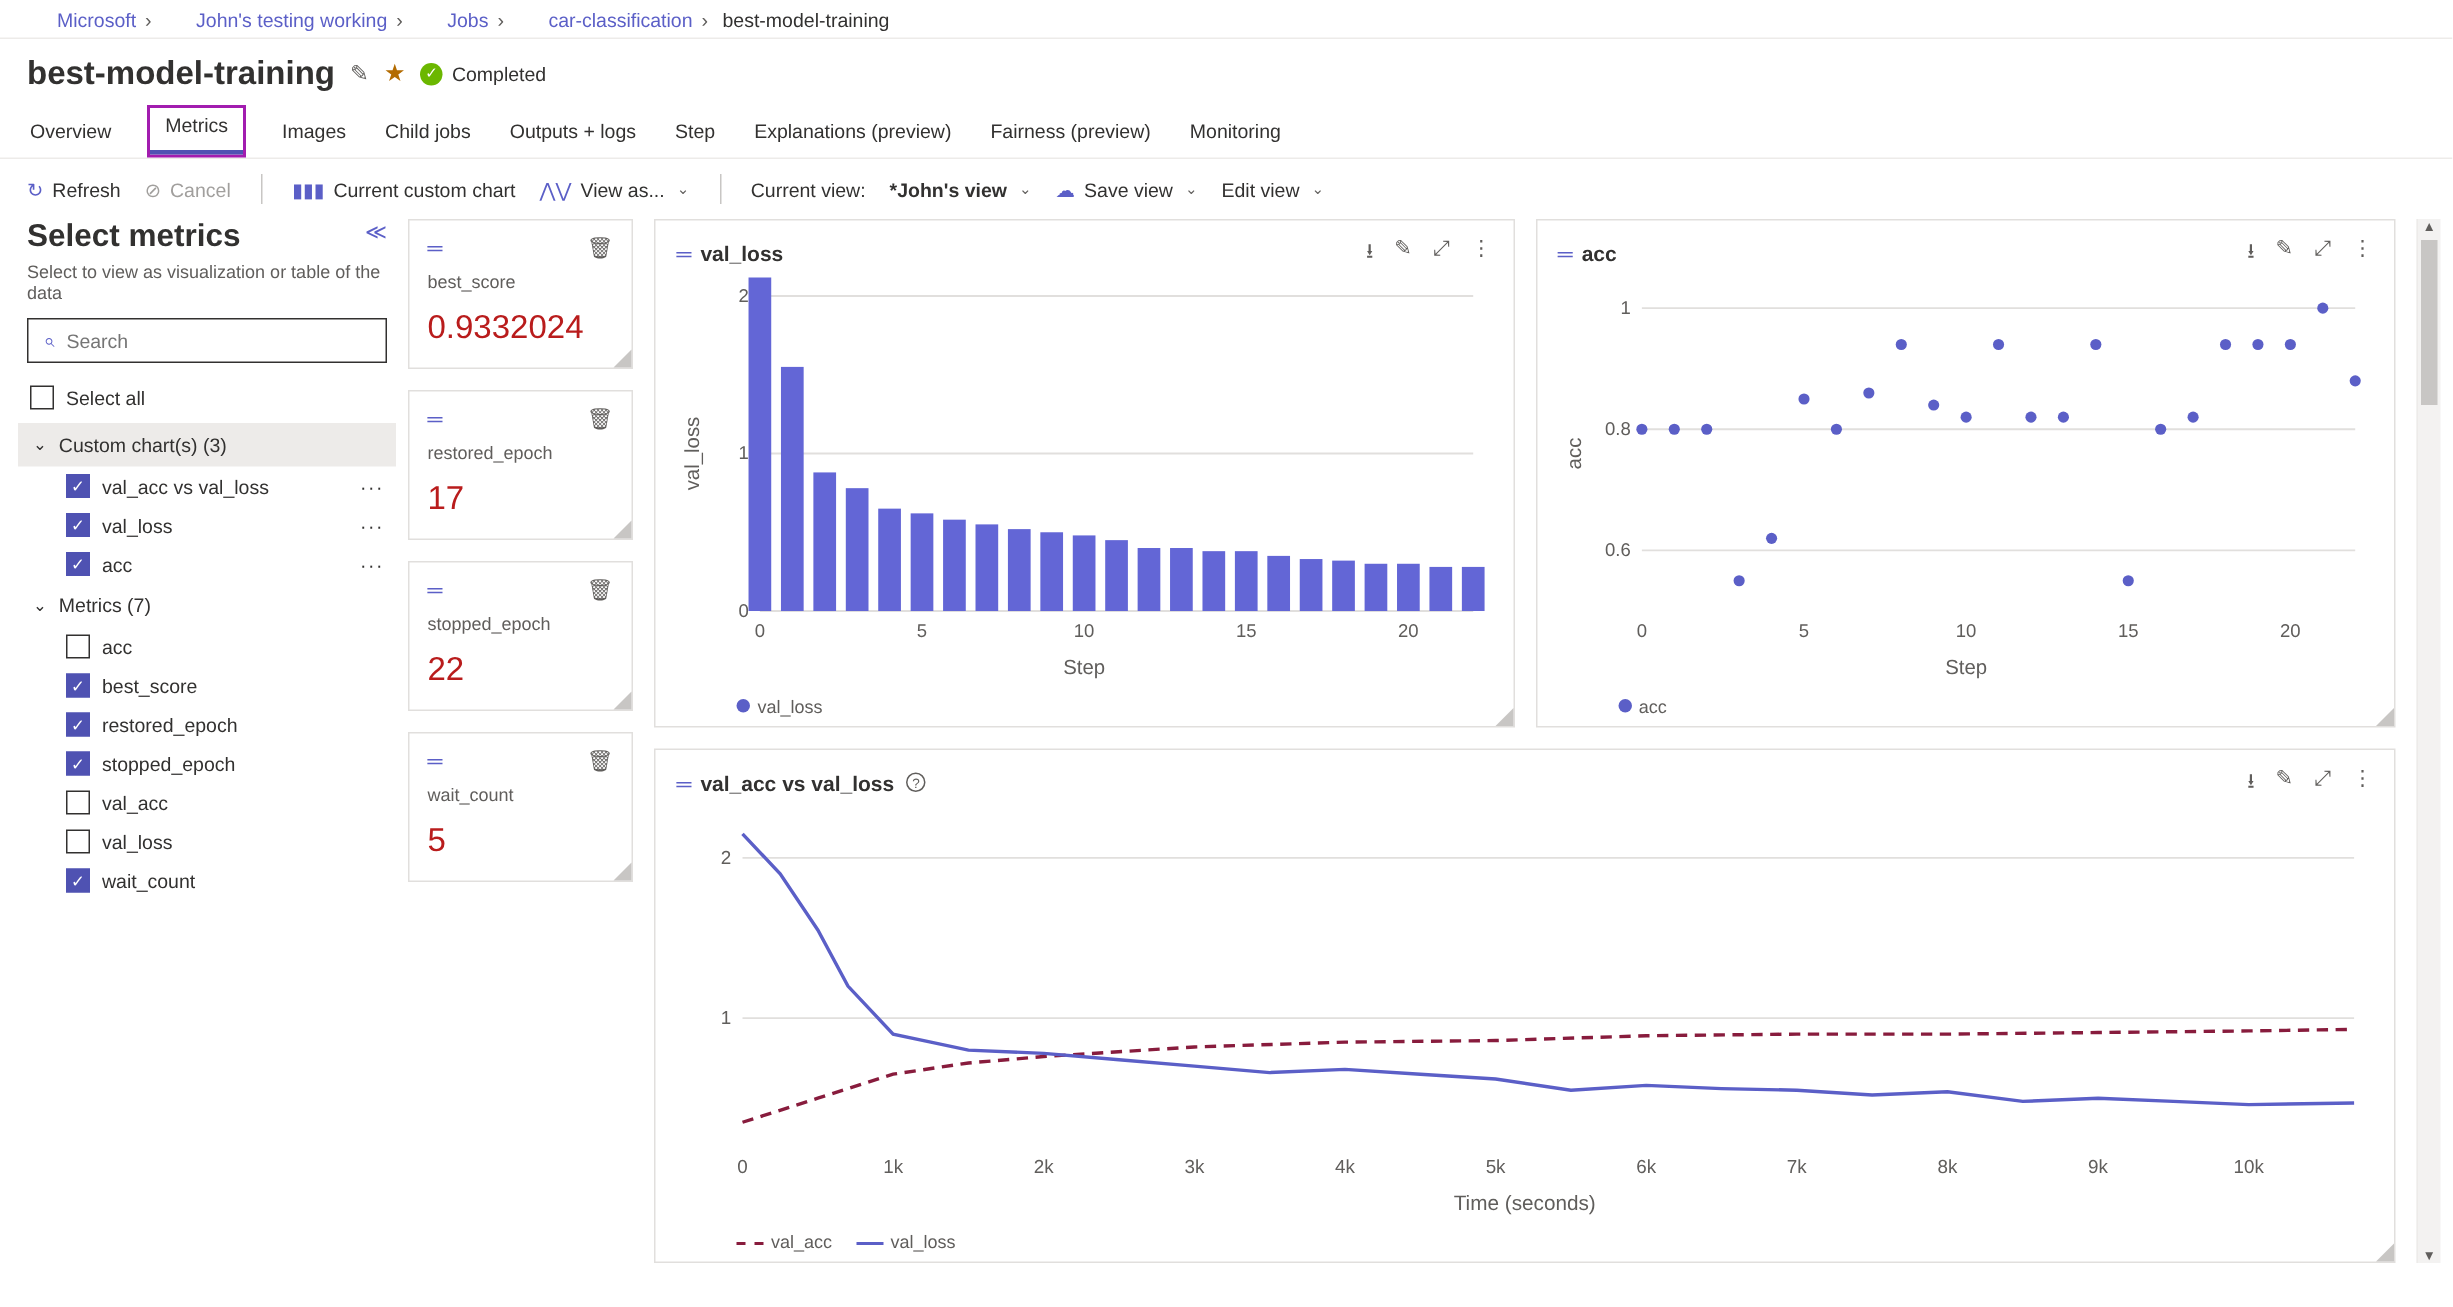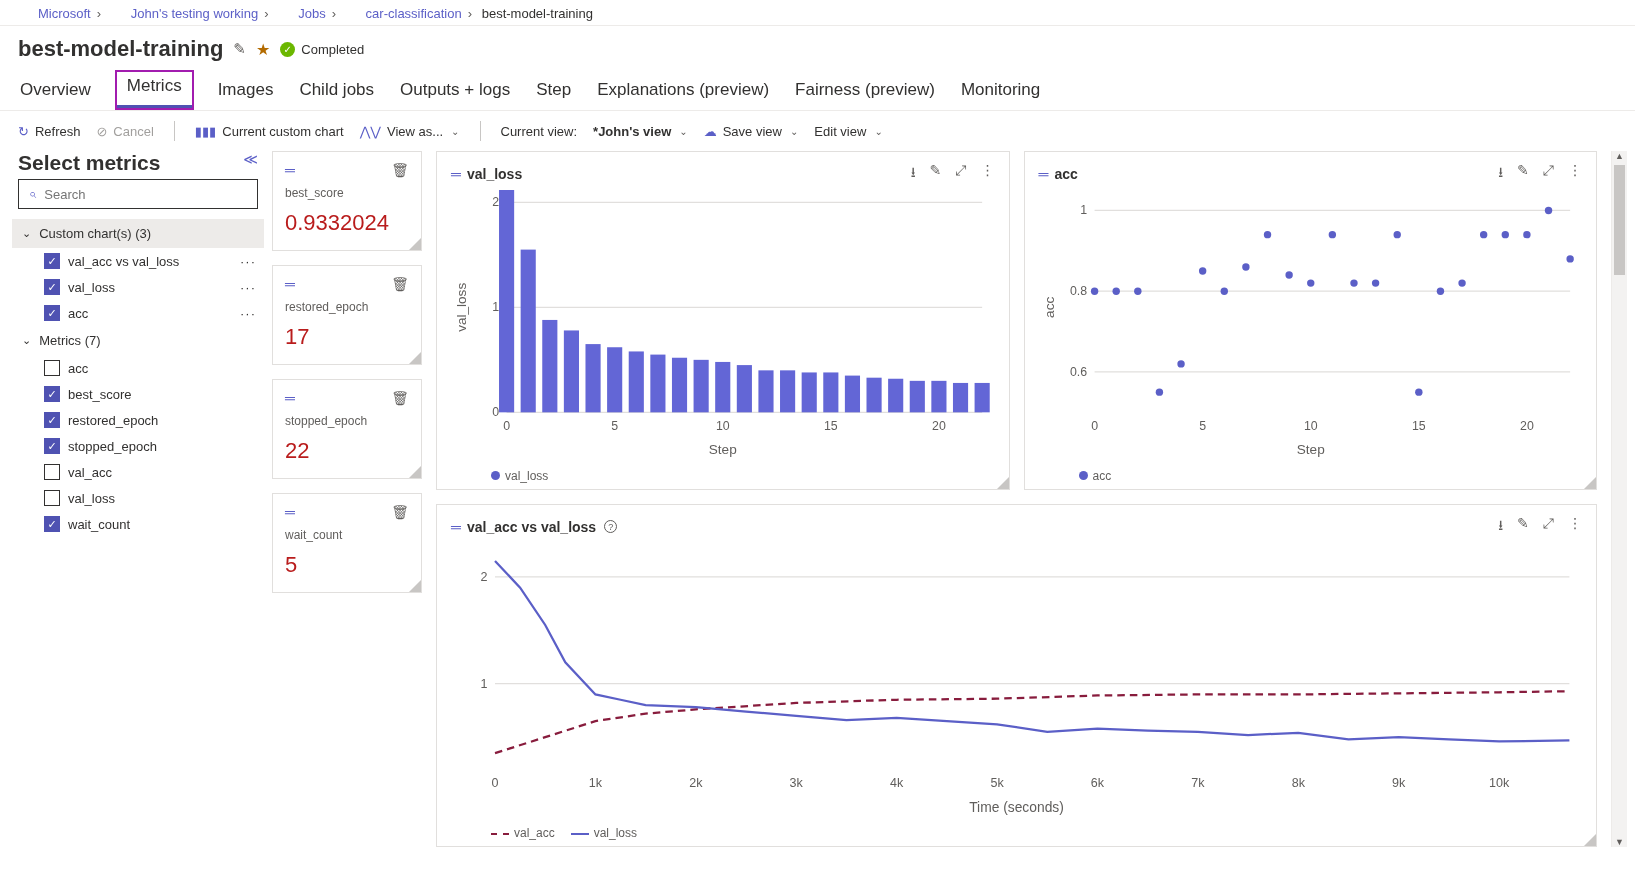--- a/index.html
+++ b/index.html
@@ -17,21 +17,21 @@
   
   .titlewrap { padding: 10px 18px 6px 18px; display:flex; align-items:center; gap:10px; }
   .titlewrap h1 { font-size: 22px; font-weight: 600; }
   .ico-inline { color:#605e5c; font-size:15px; }
   .star { color:#b36b00; font-size:16px; }
   .completed { display:flex; align-items:center; gap:6px; font-size:13px; }
   .chk { width:15px; height:15px; border-radius:50%; background:#6bb700; display:flex; align-items:center; justify-content:center; color:#fff; font-size:10px; }
 
   
   .tabs { padding: 6px 18px 0 18px; display:flex; gap:22px; }
-  .tab { padding: 6px 2px 10px 2px; font-size: 17px; color:#323130; cursor:pointer; position:relative; }
+  .tab { padding: 6px 2px 10px 2px; font-size: 13px; color:#323130; cursor:pointer; position:relative; }
   .tab.active { font-weight: 400; }
   .tab.active::after { content:""; position:absolute; left:0; right:0; bottom:0; height:3px; background:#4f52b2; }
   .metrics-box { border: 2px solid #a21caf; padding: 4px 10px 8px 10px; margin-top:-4px; }
 
   
   .toolbar { padding: 10px 18px; display:flex; align-items:center; gap:16px; font-size:13px; }
   .tbtn { display:flex; align-items:center; gap:6px; color:#323130; cursor:pointer; }
   .tbtn.mute { color:#a19f9d; }
   .tdiv { width:1px; height:20px; background:#c8c6c4; margin:0 4px; }
   .chev { font-size:10px; color:#605e5c; margin-left:2px; }
@@ -163,23 +163,28 @@
     </div>
 </div>
 
 <div class="layout">
 
   <div class="sidebar">
     <div class="sidebar-head">
       <h2>Select metrics</h2>
       <span class="collapse">≪</span>
     </div>
+    <p>Select to view as visualization or table of the data</p>
     <div class="searchbox">
       <span class="searchico">⌕</span>
       <input placeholder="Search" style="">
+    </div>
+    <div class="chkrow sa">
+      <span class="cb"></span>
+        <span>Select all</span>
     </div>
 
     <div class="grouphead shade">
       <span class="caret">⌄</span>
       <span>Custom chart(s) (3)</span>
     </div>
     <div class="items" id="g1">
         <div class="chkrow">
           <span class="cb checked">✓</span>
           <span>val_acc vs val_loss</span>

